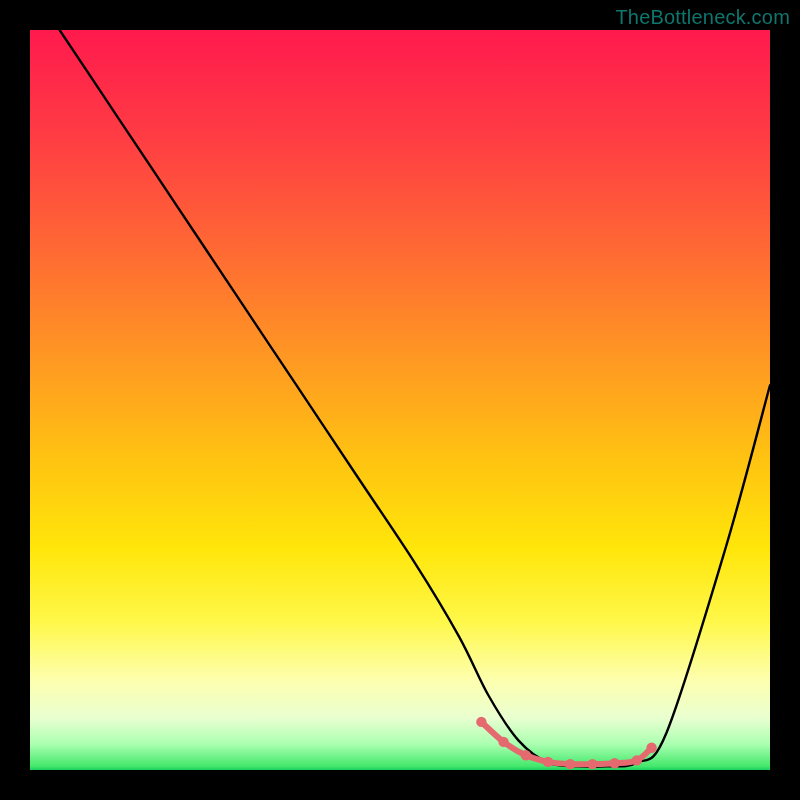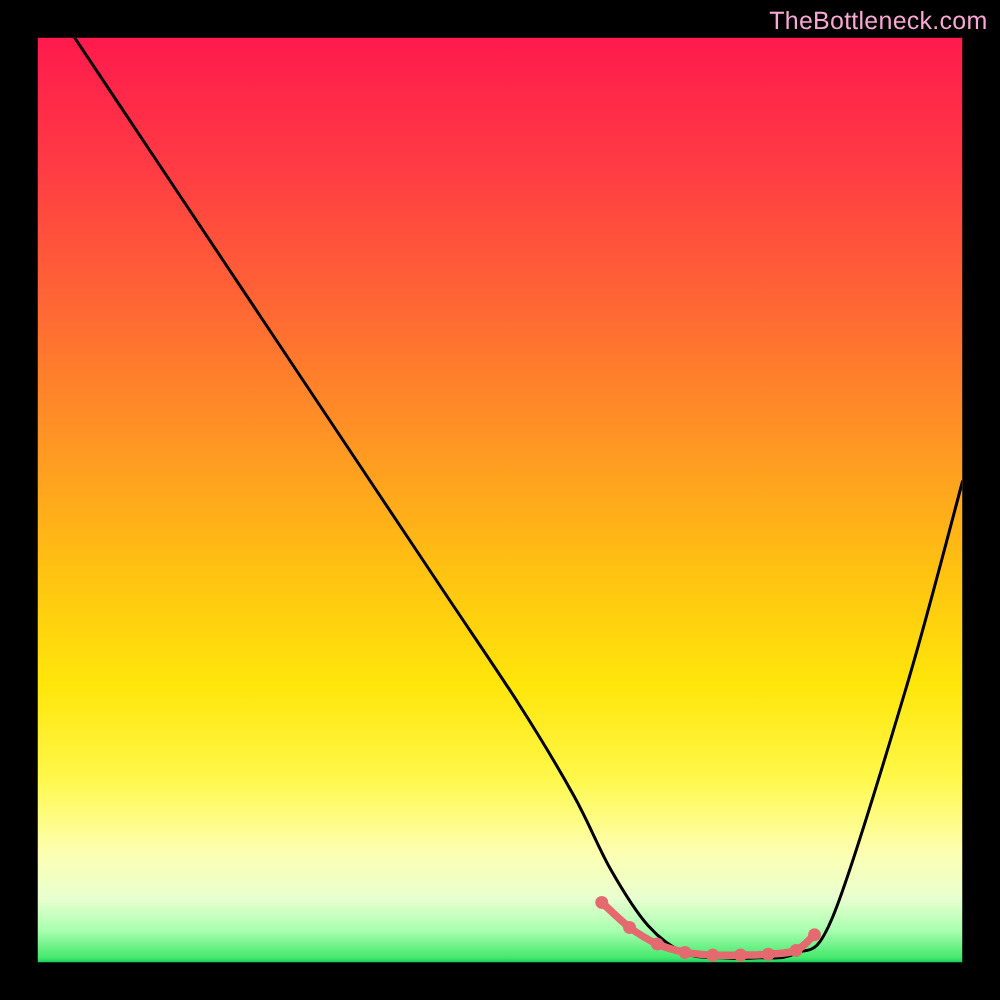--- a/index.html
+++ b/index.html
@@ -54,21 +54,21 @@
     top: 0;
     width: 740px;
     height: 740px;
   }
   .watermark {
     position: absolute;
     top: 6px;
     right: 10px;
     font-family: Arial, Helvetica, sans-serif;
     font-size: 20px;
-    color: #f9a8d4;
+    color: #0f766e;
     letter-spacing: 0.2px;
   }
 </style>
 </head>
 <body>
 
 <div class="frame">
 
   <div class="plot-area">
     <div class="gradient"></div>

